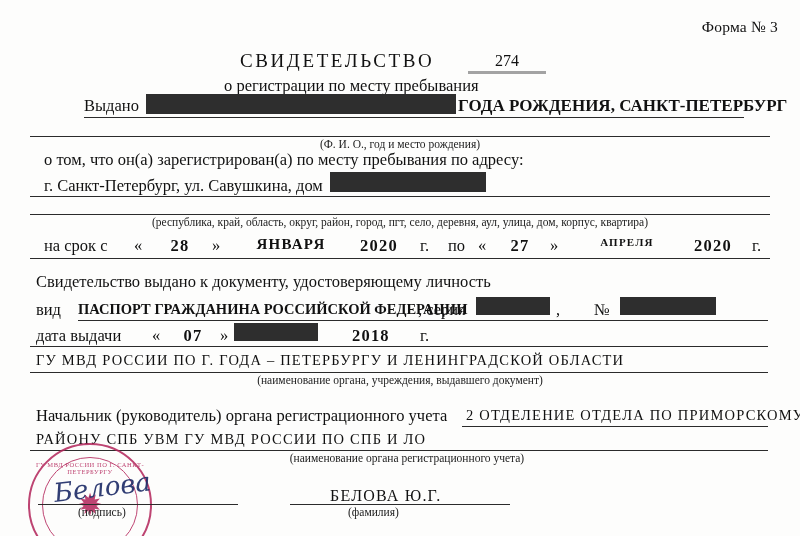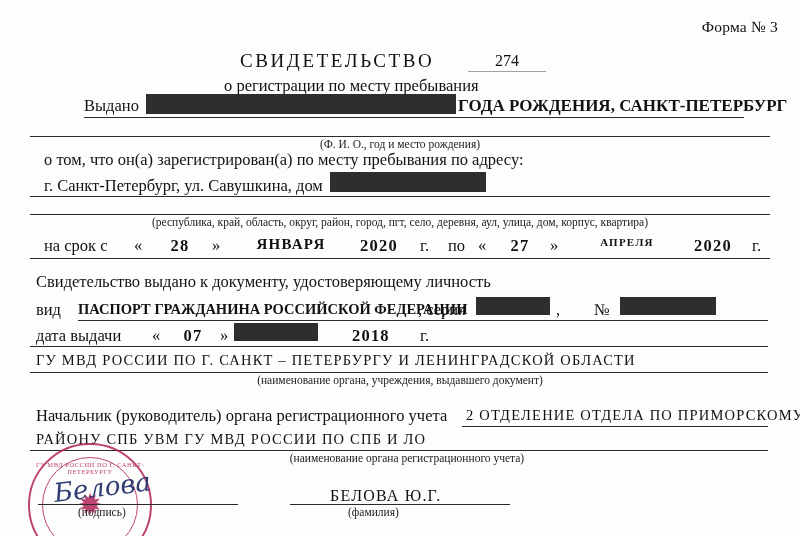--- a/index.html
+++ b/index.html
@@ -36,21 +36,21 @@
     font-size: 19px;
     letter-spacing: 2.6px;
   }
   .num-line {
     position: absolute;
     left: 468px;
     top: 52px;
     width: 78px;
     text-align: center;
     font-size: 16px;
-    border-bottom: 1px solid #a3a3a3;
+    border-bottom: 3px solid #a3a3a3;
     padding-bottom: 1px;
   }
   .lbl {
     position: absolute;
     font-size: 16.5px;
     white-space: nowrap;
   }
   .small-center {
     position: absolute;
     text-align: center;
@@ -195,21 +195,21 @@
 
   <div class="lbl" style="left:36px; top:326px;">дата выдачи</div>
   <div class="lbl quote" style="left:152px; top:326px;">«</div>
   <div class="lbl bold mono-sp" style="left:166px; top:326px; width:54px; text-align:center;">07</div>
   <div class="lbl quote" style="left:220px; top:326px;">»</div>
   <div class="redact" style="left:234px; top:323px; width:84px; height:18px;"></div>
   <div class="lbl bold mono-sp" style="left:352px; top:326px;">2018</div>
   <div class="lbl" style="left:420px; top:326px;">г.</div>
   <div class="rule" style="left:30px; top:346px; width:738px;"></div>
 
-  <div class="lbl mono-sp" style="left:36px; top:352px; font-size:14.5px;">ГУ  МВД  РОССИИ  ПО  Г. САНКТ – ПЕТЕРБУРГУ  И  ЛЕНИНГРАДСКОЙ ОБЛАСТИ</div>
+  <div class="lbl mono-sp" style="left:36px; top:352px; font-size:14.5px;">ГУ  МВД  РОССИИ  ПО  Г. ГОДА – ПЕТЕРБУРГУ  И  ЛЕНИНГРАДСКОЙ ОБЛАСТИ</div>
   <div class="rule" style="left:30px; top:372px; width:738px;"></div>
   <div class="small-center" style="left:0; right:0; top:374px;">(наименование органа, учреждения, выдавшего документ)</div>
 
   <div class="lbl" style="left:36px; top:406px;">Начальник (руководитель) органа регистрационного учета</div>
   <div class="lbl mono-sp" style="left:466px; top:407px; font-size:14.5px;">2 ОТДЕЛЕНИЕ ОТДЕЛА  ПО ПРИМОРСКОМУ</div>
   <div class="rule" style="left:462px; top:426px; width:306px;"></div>
   <div class="lbl mono-sp" style="left:36px; top:431px; font-size:14.5px;">РАЙОНУ СПБ УВМ  ГУ  МВД  РОССИИ  ПО СПБ  И  ЛО</div>
   <div class="rule" style="left:30px; top:450px; width:738px;"></div>
   <div class="small-center" style="left:0; right:0; top:452px;padding-left:14px;">(наименование органа регистрационного учета)</div>
 

